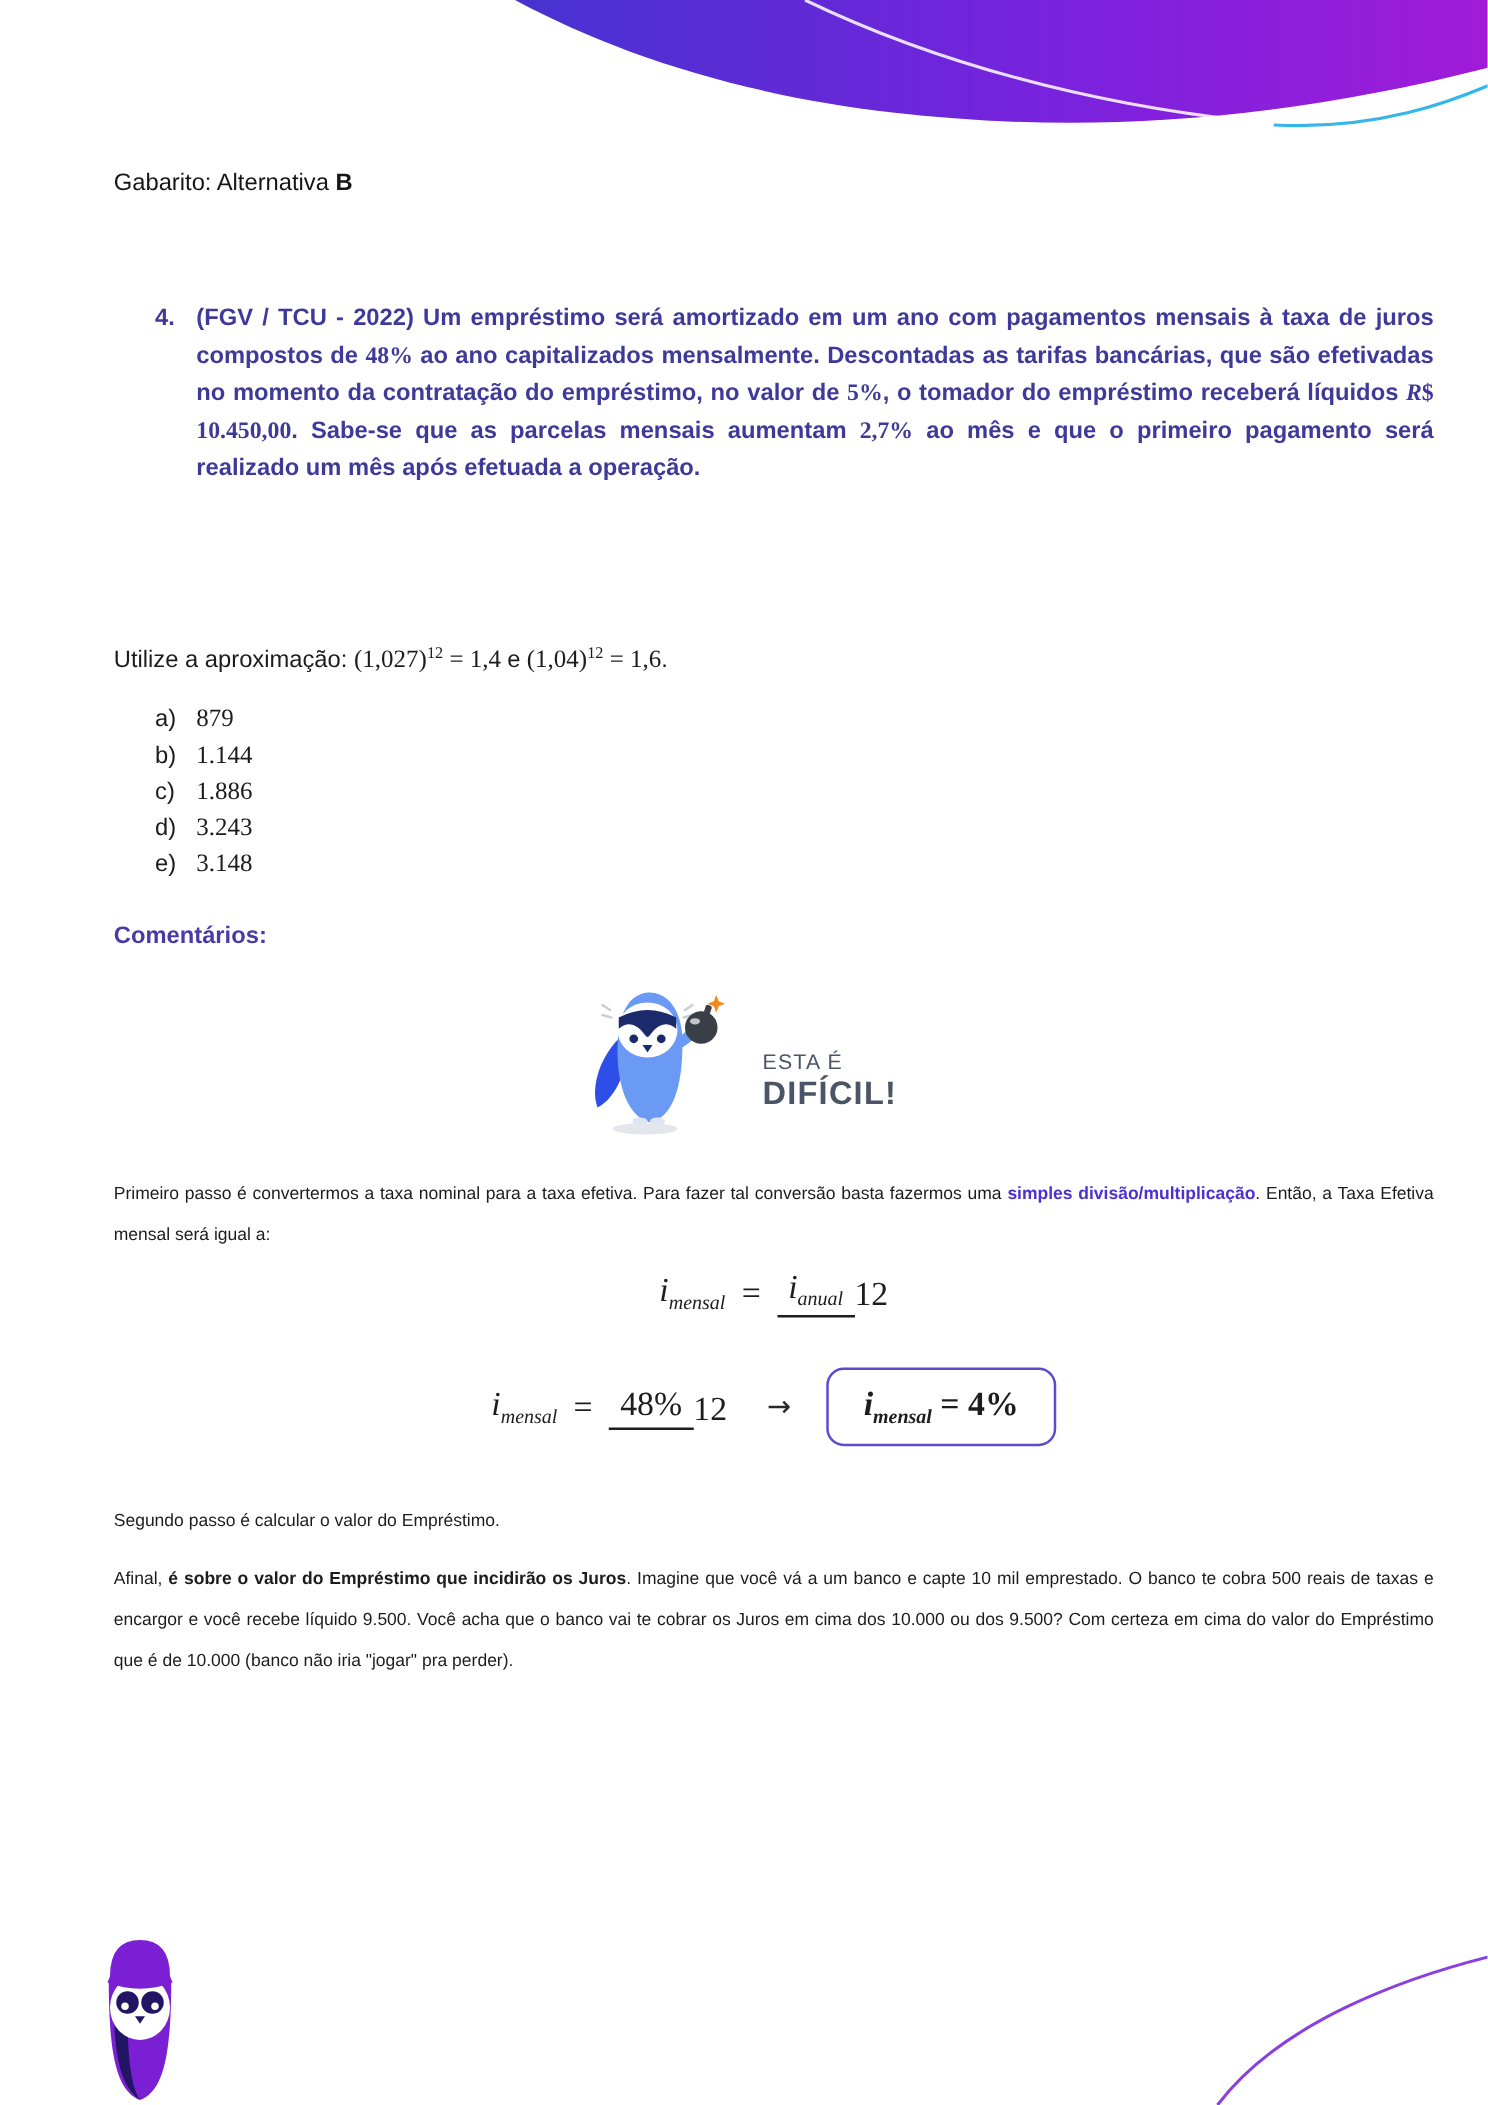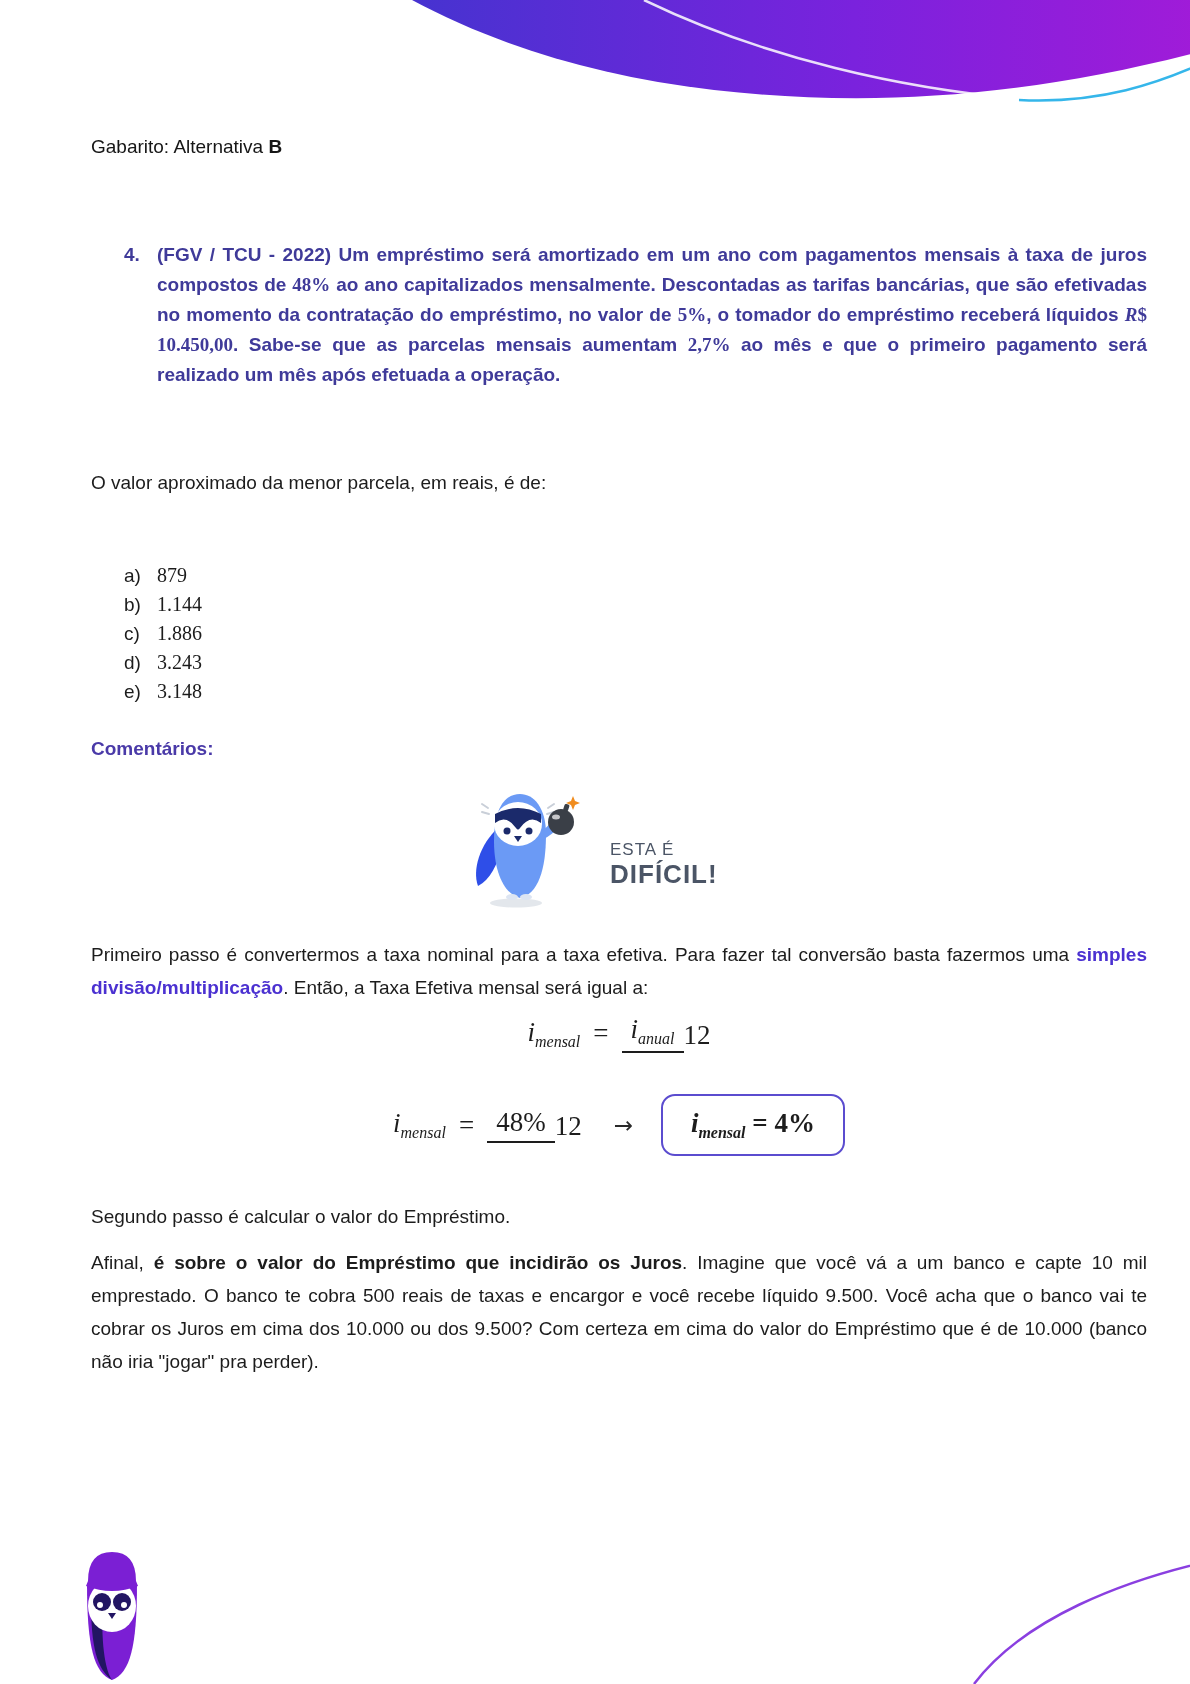--- a/index.html
+++ b/index.html
@@ -19,21 +19,21 @@
   .prompt{left:67px;top:472px;font-size:19px;}
   .approx{left:67px;top:514px;font-size:19px;}
 
   .options{left:100px;top:564px;font-size:19px;}
   .opt-row{display:flex;height:29px;align-items:baseline;}
   .opt-letter{width:33px;flex:0 0 33px;}
   .opt-val{font-family:"Liberation Serif",serif;font-size:20px;}
 
   .comments{left:67px;top:738px;font-size:19px;font-weight:700;color:var(--heading_purple,#4a3aa8);}
 
-  .para{left:67px;width:1056px;font-size:19px;line-height:33px;text-align:justify;text-justify:inter-word;}
+  .para{left:67px;width:1056px;font-size:14px;line-height:33px;text-align:justify;text-justify:inter-word;}
   .para1{top:938px;}
   .para2{top:1200px;text-align:left;}
   .para3{top:1246px;}
 
   
   .seg-n{}
   .seg-q{}
   .seg-qm{font-family:"Liberation Serif",serif;}
   .seg-qmi{font-family:"Liberation Serif",serif;font-style:italic;}
   .seg-m{font-family:"Liberation Serif",serif;font-size:20px;}
@@ -83,21 +83,21 @@
 
   <div class="abs gabarito">
     <span>Gabarito: Alternativa </span><b>B</b>
   </div>
 
   <div class="abs question">
     <div class="qnum">4.</div>
     <div class="qtext"><span class="seg-q">(FGV / TCU - 2022) Um empréstimo será amortizado em um ano com pagamentos mensais à taxa de juros compostos de </span><span class="seg-qm">48%</span><span class="seg-q"> ao ano capitalizados mensalmente. Descontadas as tarifas bancárias, que são efetivadas no momento da contratação do empréstimo, no valor de </span><span class="seg-qm">5%</span><span class="seg-q">, o tomador do empréstimo receberá líquidos </span><span class="seg-qmi">R</span><span class="seg-qm">$ 10.450,00</span><span class="seg-q">. Sabe-se que as parcelas mensais aumentam </span><span class="seg-qm">2,7%</span><span class="seg-q"> ao mês e que o primeiro pagamento será realizado um mês após efetuada a operação.</span></div>
   </div>
 
-  <div class="abs prompt">O valor aproximado da menor parcela, em reais, é de:</div>
+  <div class="abs approx"><span class="seg-n">Utilize a aproximação: </span><span class="seg-m">(1,027)</span><span class="seg-msup">12</span><span class="seg-m"> = 1,4 </span><span class="seg-n">e</span><span class="seg-m"> (1,04)</span><span class="seg-msup">12</span><span class="seg-m"> = 1,6</span><span class="seg-n">.</span></div>
 
   <div class="abs options">
     <div class="opt-row">
       <span class="opt-letter">a)</span>
       <span class="opt-val">879</span>
     </div>
     <div class="opt-row">
       <span class="opt-letter">b)</span>
       <span class="opt-val">1.144</span>
     </div>

